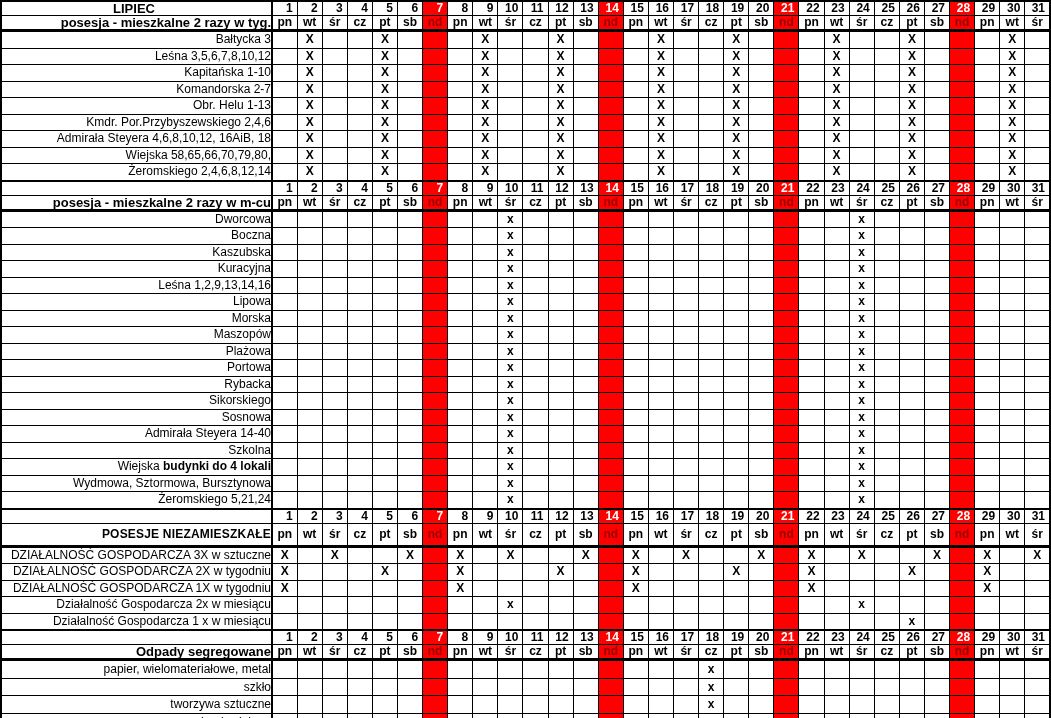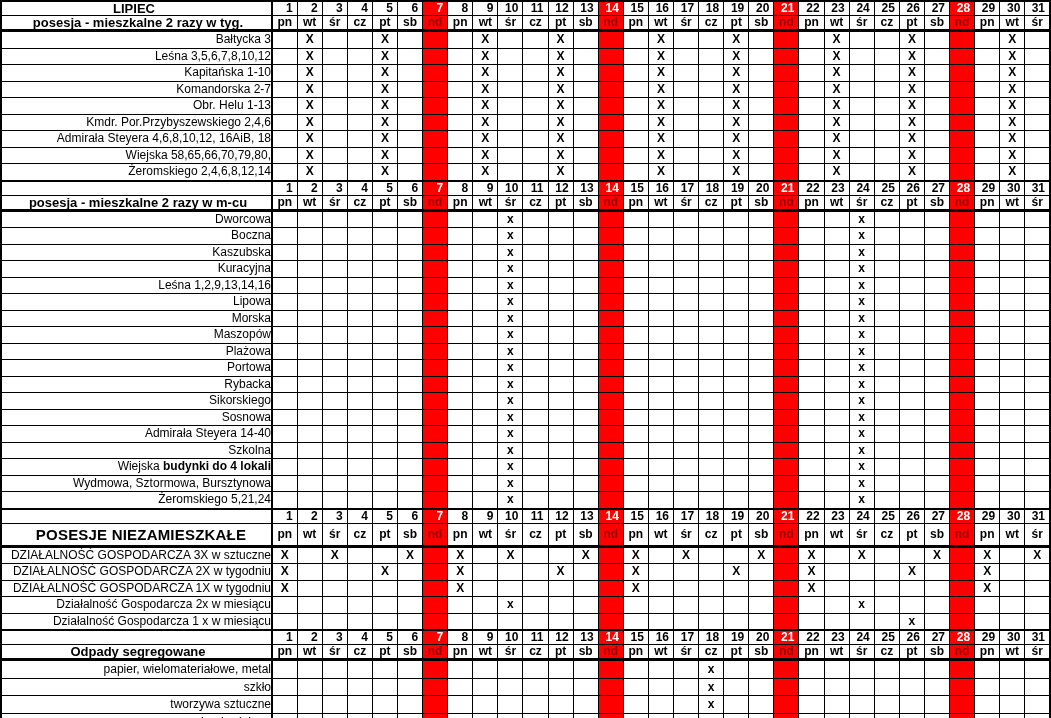--- a/index.html
+++ b/index.html
@@ -29,23 +29,23 @@
     font-weight: bold; font-size: 12px;
     text-align: right; padding-right: 4px;
   }
   tr.row-num td.label { text-align: center; font-size: 13px; padding-right: 8px; }
 
   tr.row-names td {
     height: 13px; line-height: 13px;
     font-weight: bold; font-size: 12px;
     text-align: center;
   }
-  tr.row-names td.label { text-align: center; font-size: 13px; margin-top: 32px; }
+  tr.row-names td.label { text-align: right; font-size: 13px; margin-top: 32px; }
   tr.s2.row-names td { height: 21px; line-height: 21px; }
-  tr.s2.row-names td.label { font-size: 15px; letter-spacing: 0.2px; padding-left: 9px; }
+  tr.s2.row-names td.label { font-size: 12px; letter-spacing: 0.2px; padding-left: 9px; }
 
   tr.row-data td {
     height: 15.5px; line-height: 15.5px;
     font-size: 12px; text-align: center;
   }
   tr.s3.row-data td { height: 16.5px; line-height: 16.5px; }
   tr.row-data td.label { text-align: right; font-weight: normal; }
 
   td.mark { font-weight: bold; }
   td.sunday { background: var(--sunday-bg, #FF0000); }

